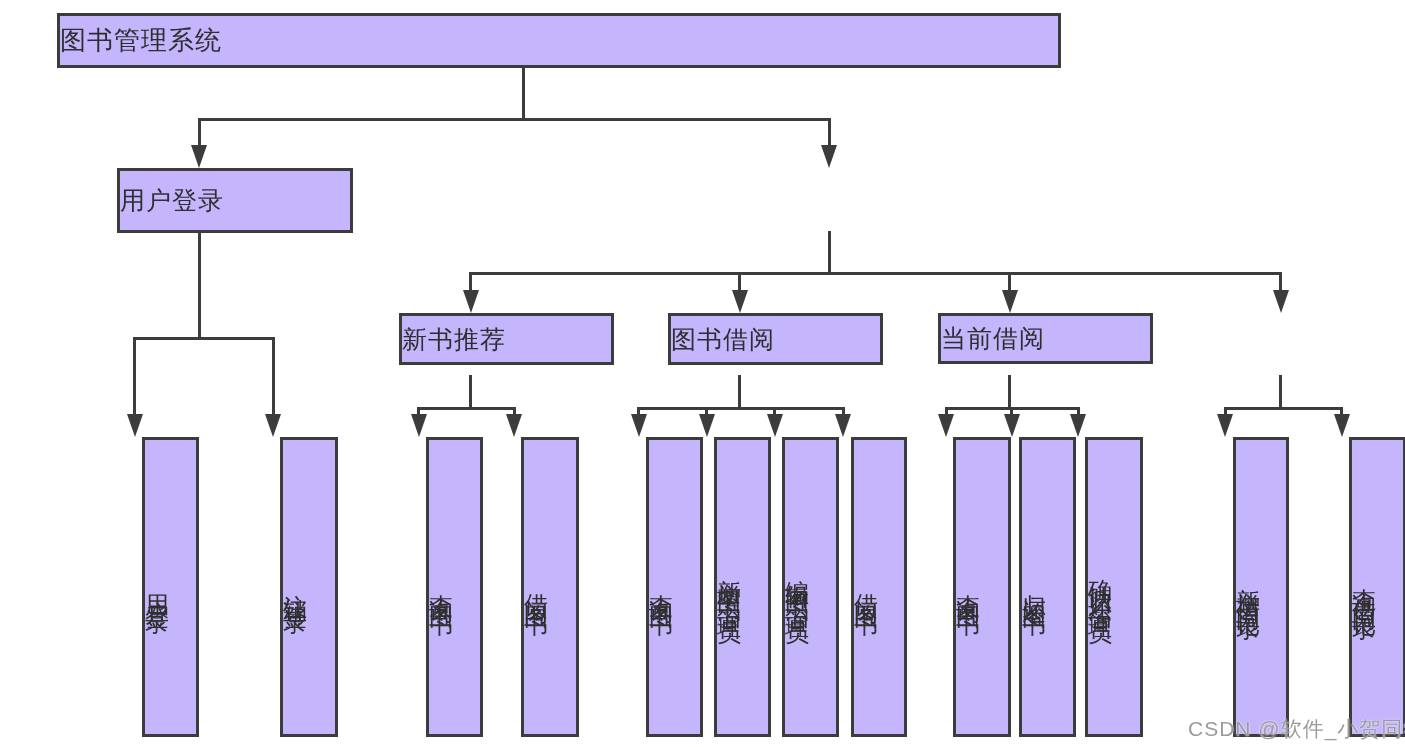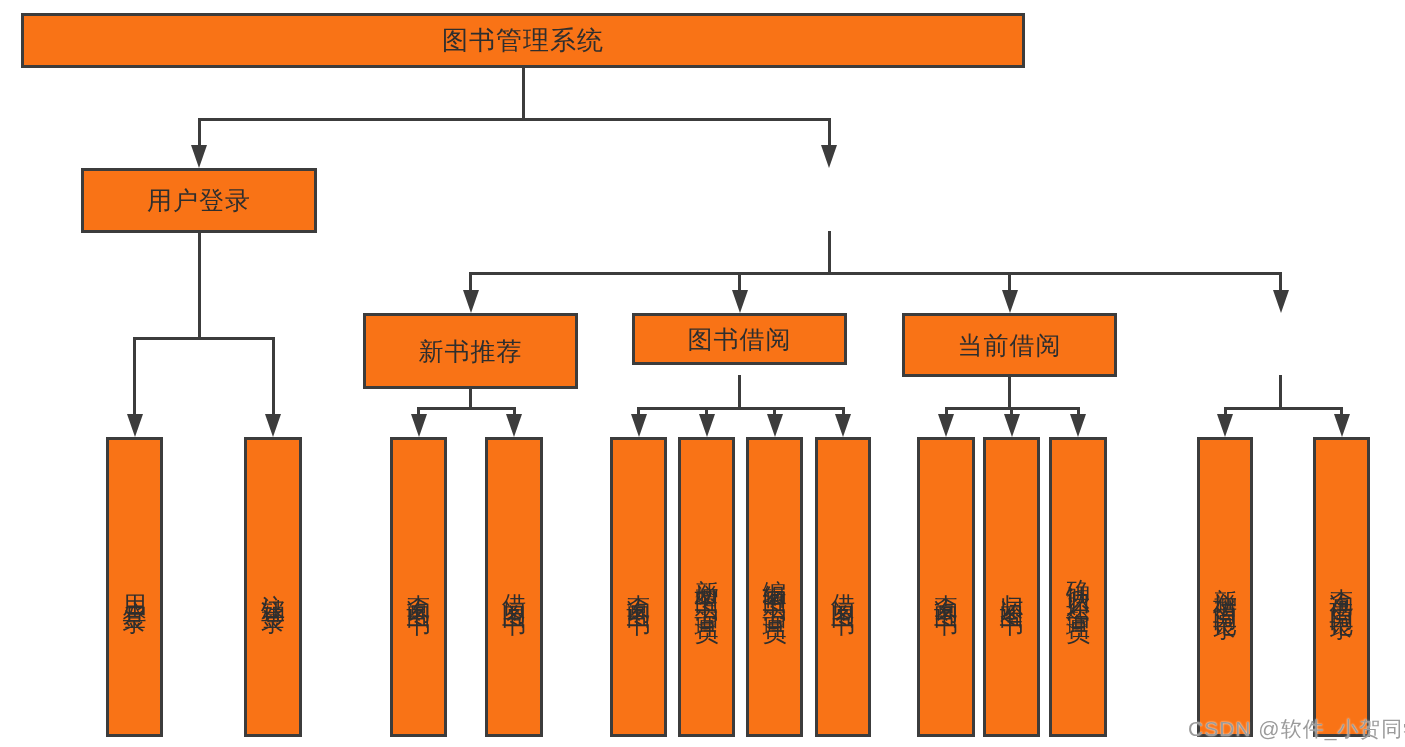--- a/index.html
+++ b/index.html
@@ -3,22 +3,23 @@
 <meta charset="utf-8">
 <style>
   html,body{margin:0;padding:0;background:#ffffff;}
   body{font-family:"Liberation Sans","DejaVu Sans",sans-serif;}
   #canvas{
     position:relative;width:1405px;height:747px;background:#ffffff;overflow:hidden;
     --line:#3c3c3c;--text:#2e2e2e;--wm:#9b9b9b;
   }
   .box{
     position:absolute;box-sizing:border-box;border:3px solid var(--line);
-    background:#f97316;display:flex;align-items:center;justify-content:center;
+    background:#c4b5fd;display:flex;align-items:center;
     color:var(--text);
+    margin-left:36px;
   }
   .hlabel{font-size:25px;letter-spacing:1px;white-space:nowrap;}
   .root .hlabel{font-size:26px;}
   .vlabel{
     writing-mode:vertical-rl;text-orientation:mixed;
     font-size:24px;letter-spacing:6px;line-height:1;white-space:nowrap;
   }
   .v-line,.h-line{position:absolute;background:var(--line);}
   .arrow{
     position:absolute;width:0;height:0;
@@ -92,27 +93,27 @@
     </div>
 
   <div class="box root" style="left:21px;top:13px;width:1004px;height:55px;">
     <span class="hlabel">图书管理系统</span>
   </div>
 
   <div class="box" style="left:81px;top:168px;width:236px;height:65px;">
     <span class="hlabel">用户登录</span>
   </div>
 
-  <div class="box" style="left:363px;top:313px;width:215px;height:76px;">
+  <div class="box" style="left:363px;top:313px;width:215px;height:52px;">
     <span class="hlabel">新书推荐</span>
   </div>
   <div class="box" style="left:632px;top:313px;width:215px;height:52px;">
     <span class="hlabel">图书借阅</span>
   </div>
-  <div class="box" style="left:902px;top:313px;width:215px;height:64px;">
+  <div class="box" style="left:902px;top:313px;width:215px;height:51px;">
     <span class="hlabel">当前借阅</span>
   </div>
 
   <div class="box" style="left:106px;top:437px;width:57px;height:300px;">
     <span class="vlabel">用户登录</span>
   </div>
   <div class="box" style="left:244px;top:437px;width:58px;height:300px;">
     <span class="vlabel">注销登录</span>
   </div>
 

